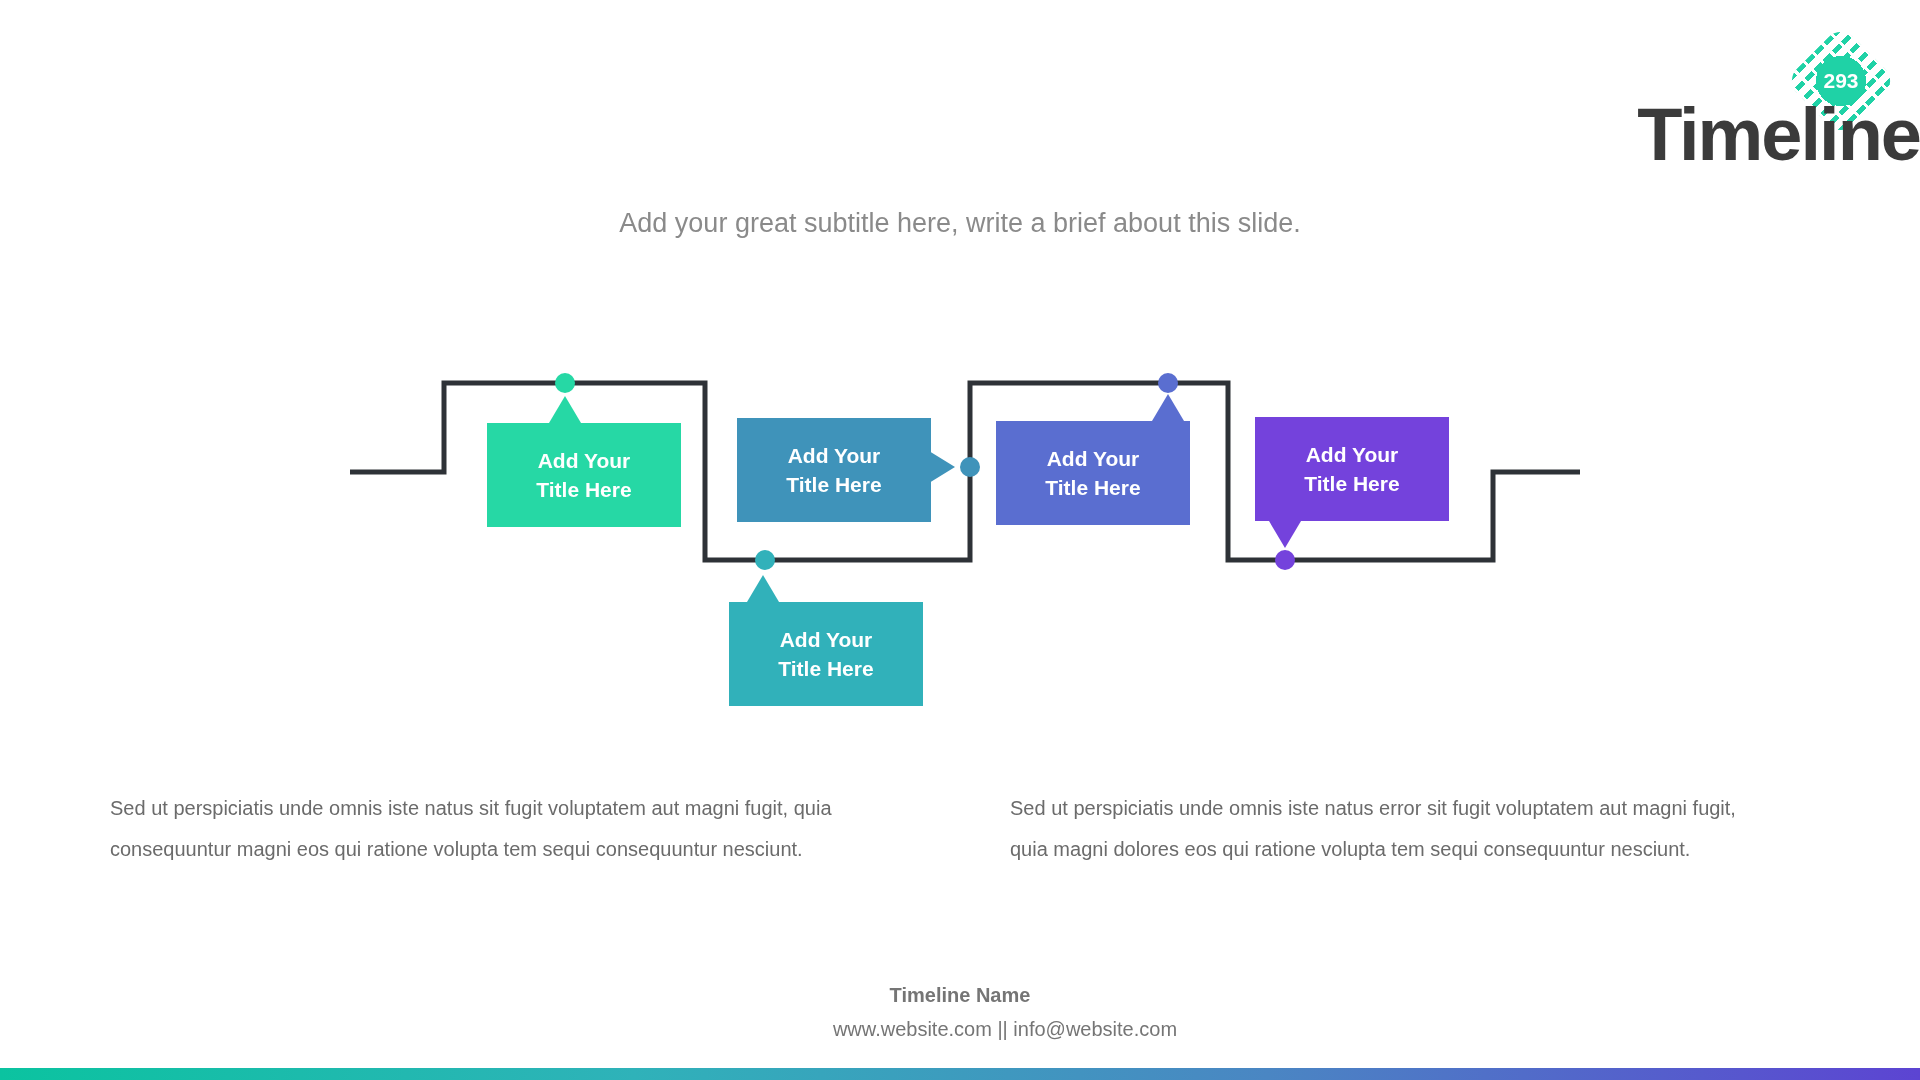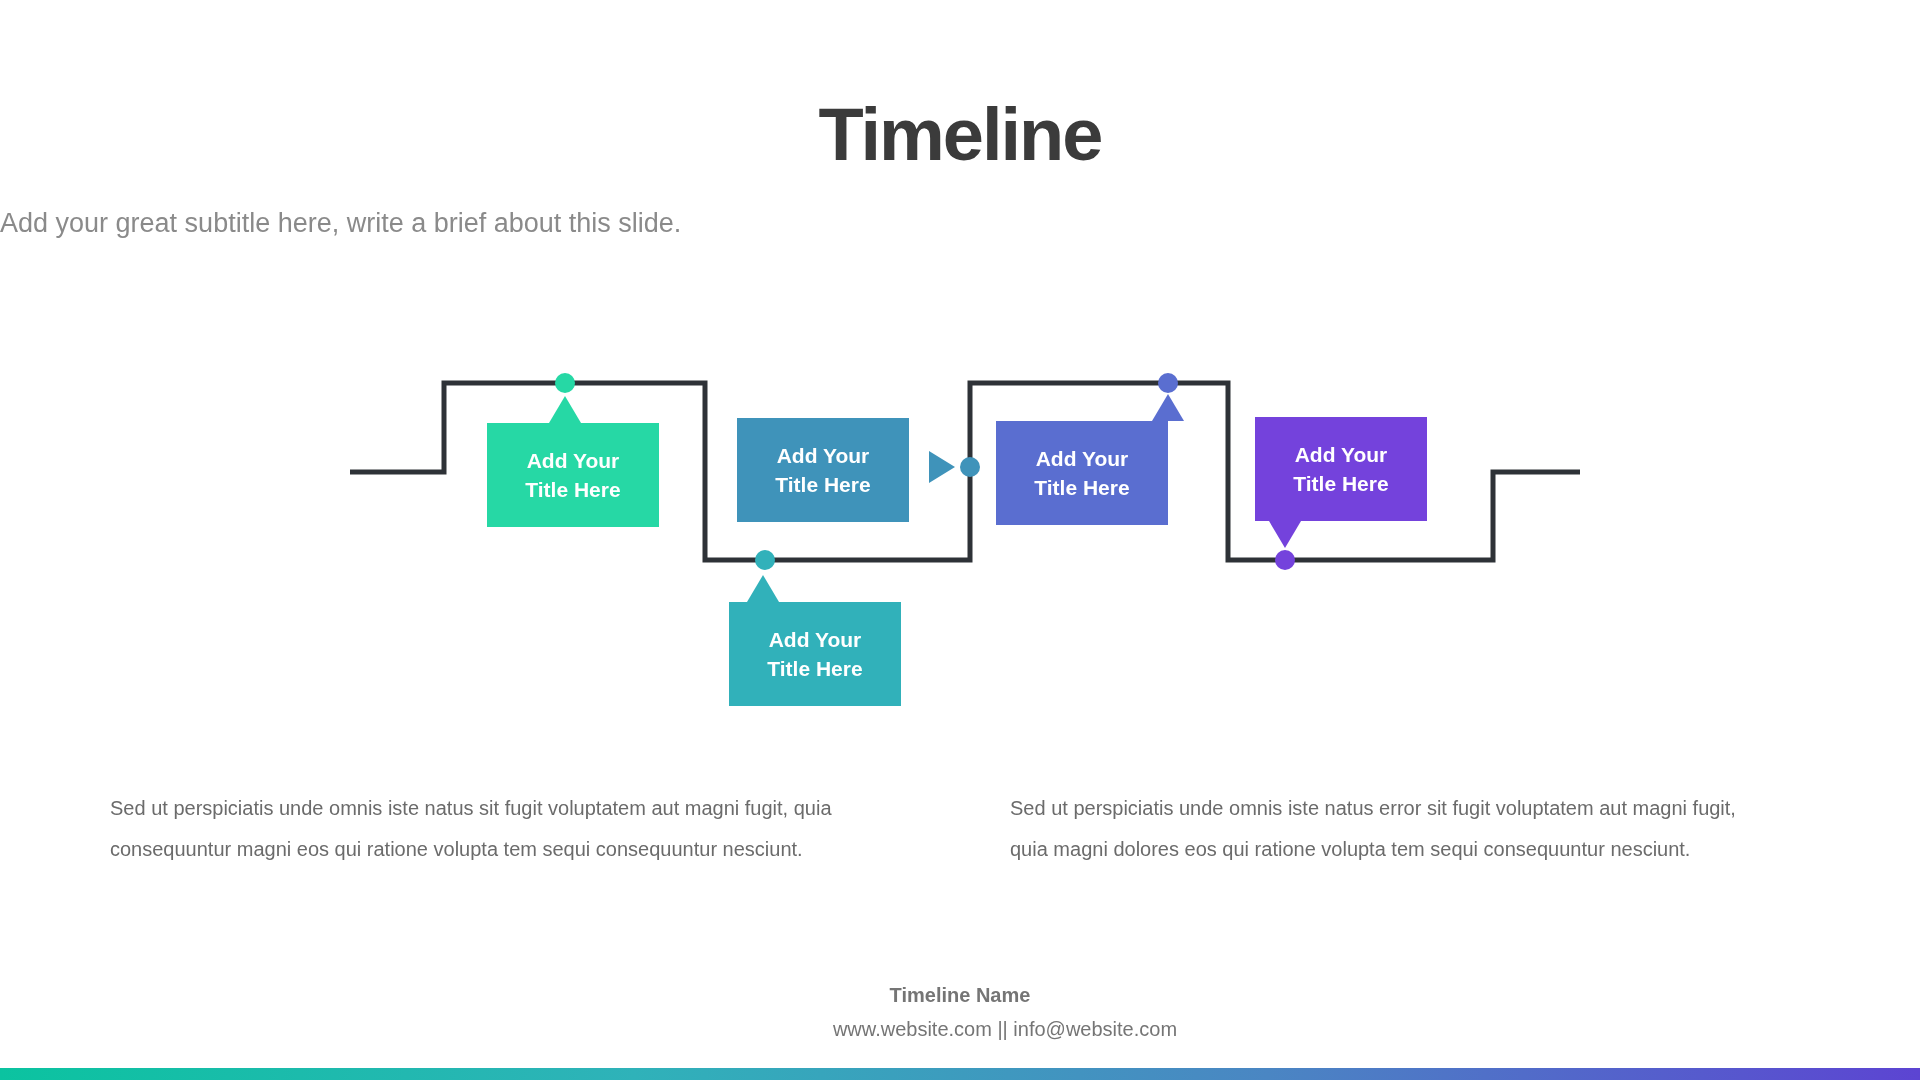--- a/index.html
+++ b/index.html
@@ -5,26 +5,26 @@
   * { margin:0; padding:0; box-sizing:border-box; }
   html,body { background:#ffffff; }
   .slide {
     position:relative; width:1920px; height:1080px; overflow:hidden;
     background:#ffffff; font-family:"Liberation Sans", sans-serif;
   }
 
   
   .page-title {
     position:absolute; left:0; top:92px; width:100%;
-    text-align:center; font-size:74px; font-weight:bold;
+    text-align:right; font-size:74px; font-weight:bold;
     letter-spacing:-2px; color:#3b3b3b;
   }
   .page-subtitle {
     position:absolute; left:0; top:208px; width:100%;
-    font-size:27px; color:#8a8a8a;
+    text-align:center; font-size:27px; color:#8a8a8a;
   }
 
   
   .badge { position:absolute; left:1788px; top:28px; width:106px; height:106px; }
   .badge-blob {
     position:absolute; left:13px; top:13px; width:80px; height:80px;
     border-radius:18px; transform:rotate(45deg);
     background:
       radial-gradient(circle at 50% 50%, #1fd2a6 0 25px, rgba(31,210,166,0) 25px),
       repeating-linear-gradient(0deg, #ffffff 0 3px, rgba(255,255,255,0) 3px 13px),
@@ -33,21 +33,21 @@
   .badge-number {
     position:absolute; left:0; top:0; width:106px; height:106px;
     display:flex; align-items:center; justify-content:center;
     color:#ffffff; font-size:21px; font-weight:bold;
   }
 
   
   .diagram-svg { position:absolute; left:0; top:0; width:1920px; height:1080px; pointer-events:none; }
 
   .tl-box {
-    position:absolute; width:172px; height:104px;
+    position:absolute; width:194px; height:104px;
     display:flex; align-items:center; justify-content:center;
     color:#ffffff; text-align:center;
   }
   .tl-box .label {
     font-size:21px; font-weight:bold; line-height:29px; white-space:pre-line;
   }
   .tri { position:absolute; width:0; height:0; }
   .tri-up    { border-left:16px solid transparent; border-right:16px solid transparent; border-bottom:27px solid #000; }
   .tri-down  { border-left:16px solid transparent; border-right:16px solid transparent; border-top:27px solid #000; }
   .tri-right { border-top:16px solid transparent; border-bottom:16px solid transparent; border-left:26px solid #000; }
@@ -83,20 +83,24 @@
   .footer-bar {
     position:absolute; left:0; bottom:0; width:100%; height:12px;
     background:linear-gradient(90deg, #0bc3a0 0%, #2fb2b9 33%, #4a86c3 66%, #5c44d2 100%);
   }
 </style>
 </head>
 <body>
 
 <div class="slide">
 
+  <div class="badge">
+    <div class="badge-blob"></div>
+    <div class="badge-number">293</div>
+  </div>
 
   <div class="page-title">Timeline</div>
   <div class="page-subtitle">Add your great subtitle here, write a brief about this slide.</div>
 
   <svg class="diagram-svg" viewBox="0 0 1920 1080">
     <path d="M350 472 H444 V383 H705 V560 H970 V383 H1228 V560 H1493 V472 H1580" fill="none" stroke-width="5" stroke="#2e3237"></path>
     <circle cx="565" cy="383" r="10" fill="#26d8a5"></circle>
     <circle cx="970" cy="467" r="10" fill="#3f93ba"></circle>
     <circle cx="765" cy="560" r="10" fill="#31b1ba"></circle>
     <circle cx="1168" cy="383" r="10" fill="#5a6ed0"></circle>

